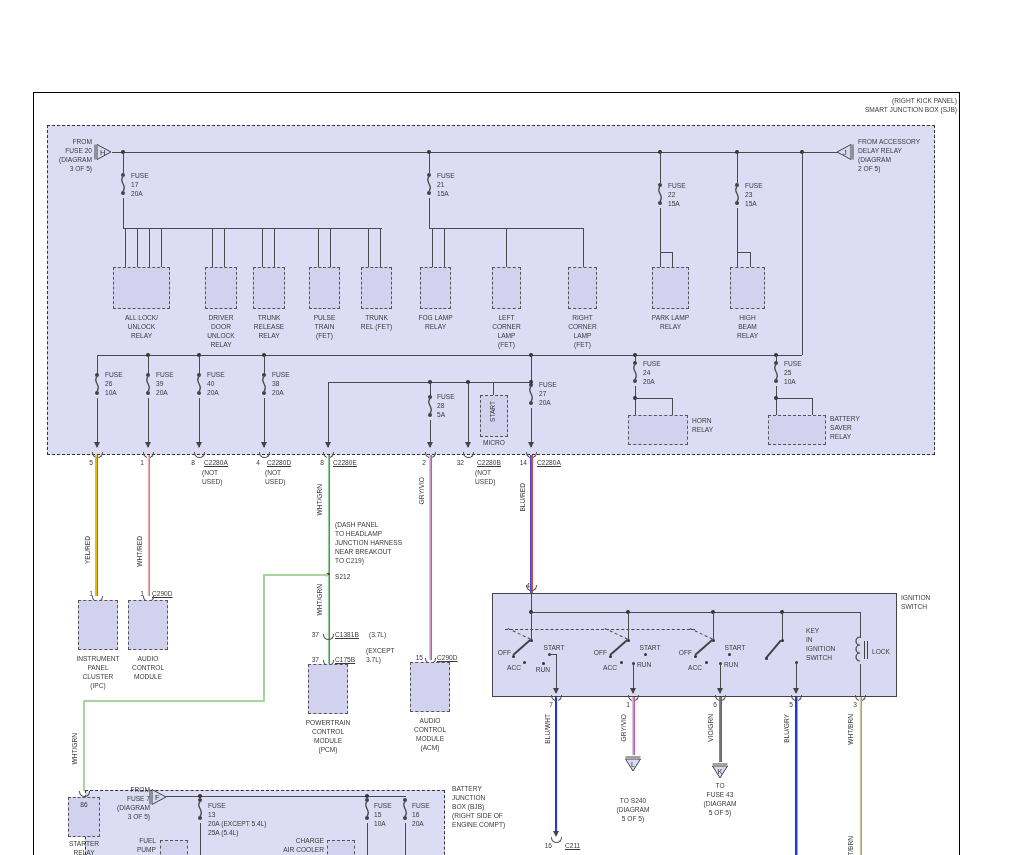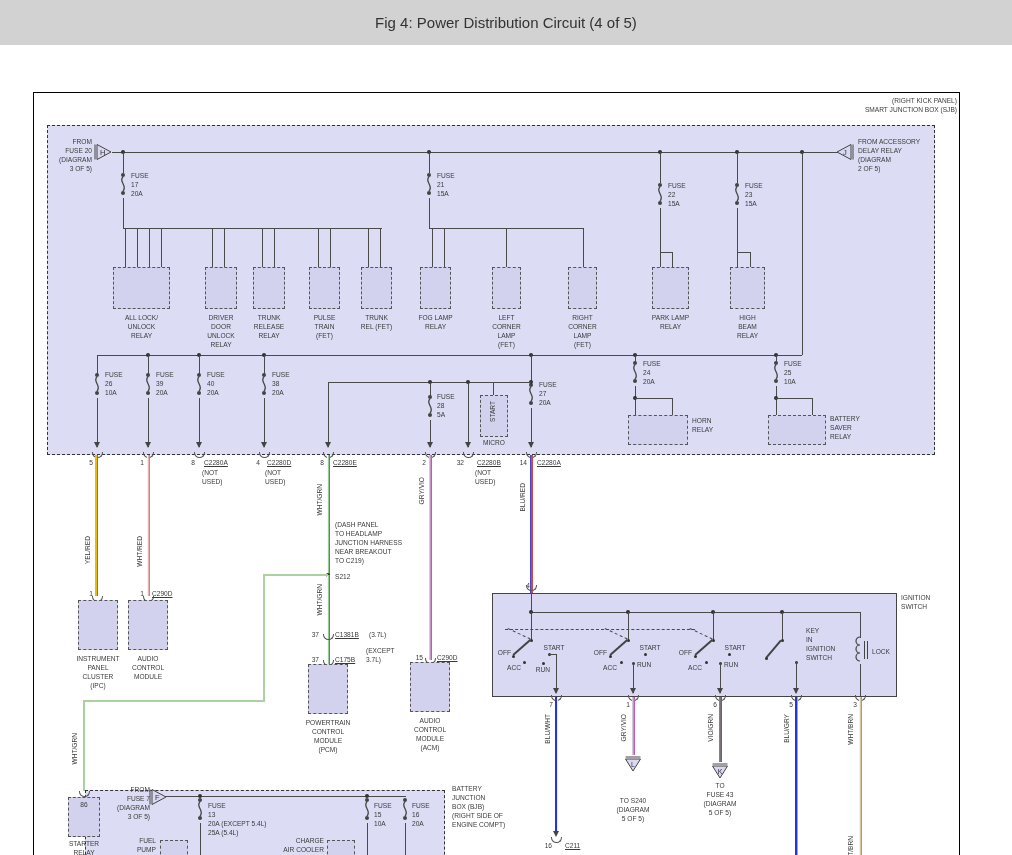--- a/index.html
+++ b/index.html
@@ -36,23 +36,20 @@
 .arrd{position:absolute;width:0;height:0;border-left:3.2px solid transparent;border-right:3.2px solid transparent;border-top:6px solid #444;margin-left:-3.2px}
 .arru{position:absolute;width:0;height:0;border-left:3.2px solid transparent;border-right:3.2px solid transparent;border-bottom:6px solid #444;margin-left:-3.2px}
 .arc{position:absolute;width:11px;height:5.5px;border:1.1px solid #555;border-top:none;border-radius:0 0 7px 7px;margin-left:-5.5px}
 .fuse{position:absolute;width:12px;height:26px;margin-left:-6px}
 svg text{font-family:"Liberation Sans",sans-serif}
 </style>
 </head>
 <body>
 
 <div id="canvas">
-  <div class="header">
-    <span>Fig 4: Power Distribution Circuit (4 of 5)</span>
-  </div>
 
   <div class="outer" style="left:33px;top:92px;width:927px;height:790px"></div>
   <div class="t tr" style="left:700px;top:96px;width:257px">(RIGHT KICK PANEL)
 SMART JUNCTION BOX (SJB)</div>
 
   <div class="bigbox" style="left:47px;top:125px;width:888px;height:330px"></div>
   <div class="t tr" style="left:38px;top:137px;width:54px">FROM
 FUSE 20
 (DIAGRAM
 3 OF 5)</div>

